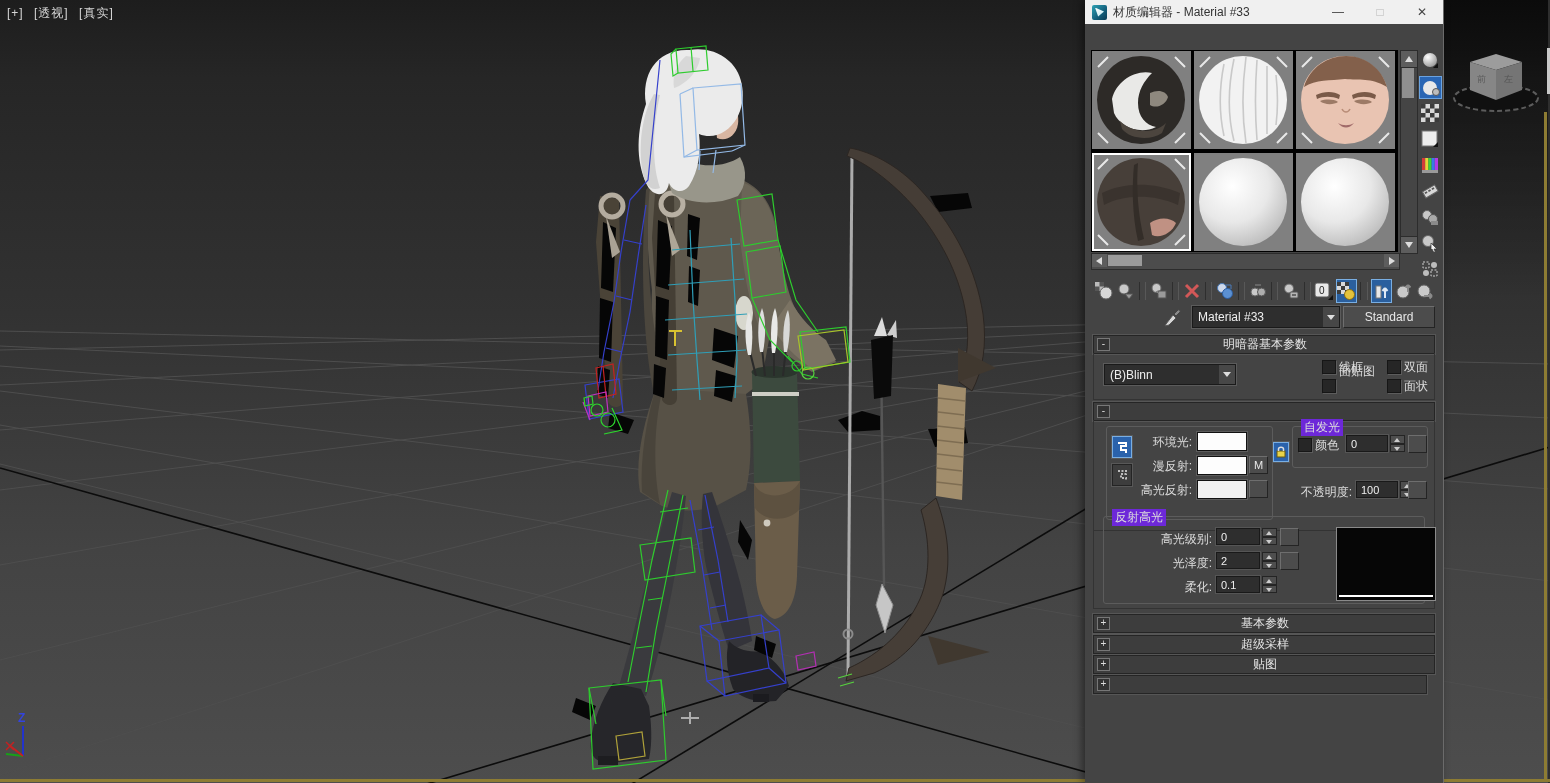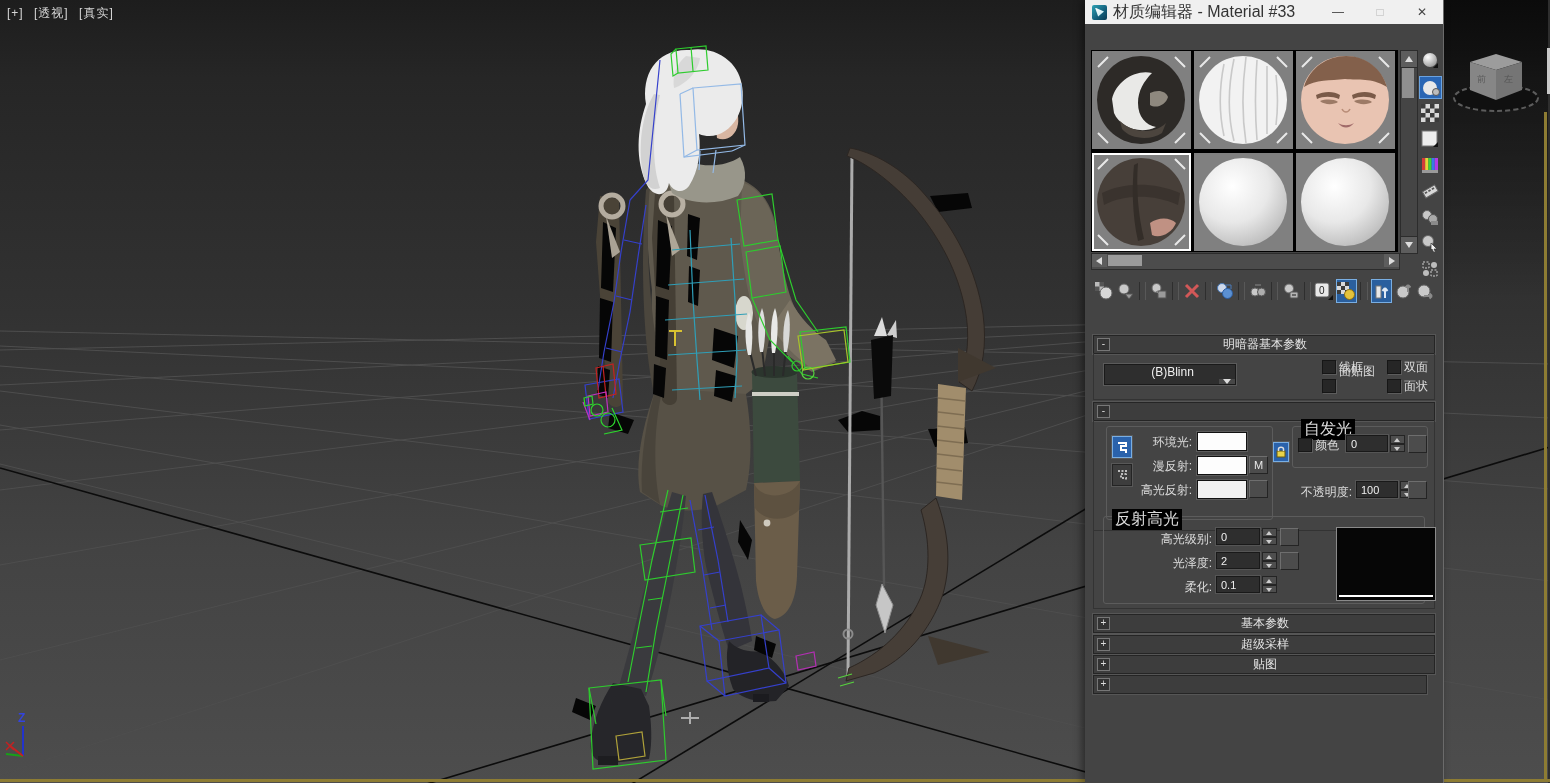--- a/index.html
+++ b/index.html
@@ -21,21 +21,21 @@
   #right-rim-light{left:1547px;top:48px;width:3px;height:46px;background:#c9c9c9;}
   
   #med{position:absolute;left:1085px;top:0;width:358px;height:783px;background:#444444;
     border-right:1px solid #6b6b6b;box-shadow:-3px 0 8px rgba(0,0,0,.45);font-size:12px;color:#e2e2e2;}
   #med-title{position:absolute;left:0;top:0;width:100%;height:24px;background:#f0f0f0;color:#333;
     display:flex;align-items:center;}
   #med-title .t-icon{width:15px;height:15px;margin:0 6px 0 7px;border-radius:2px;
     background:linear-gradient(135deg,#2fa3b5 0%,#15637f 55%,#0b3c55 100%);position:relative;}
   #med-title .t-icon:after{content:"";position:absolute;left:3px;top:3px;width:9px;height:9px;
     background:linear-gradient(135deg,#fff,#bfe9f2);clip-path:polygon(0 0,100% 45%,35% 100%);}
-  #med-title .t-text{font-size:16px;}
+  #med-title .t-text{font-size:12px;}
   #med-title .winbtns{margin-left:auto;display:flex;}
   #med-title .winbtn{width:42px;height:24px;display:flex;align-items:center;justify-content:center;
     color:#444;font-size:12px;cursor:pointer;}
   #med-title .winbtn.max{color:#b8b8b8;}
   #med-menu{position:absolute;left:0;top:24px;width:100%;height:22px;background:#3a3a3a;
     border-bottom:1px solid #2d2d2d;display:flex;align-items:center;color:#e8e8e8;}
   #med-menu .mi{padding:0 9px;font-size:12px;cursor:pointer;}
   
   #slots{position:absolute;left:6px;top:50px;width:307px;height:202px;background:#000;}
   .slot{position:absolute;width:99px;height:98px;background:#808080;overflow:hidden;}
@@ -68,21 +68,21 @@
   #btn-standard{position:absolute;left:258px;top:0;width:90px;height:20px;background:#4c4c4c;
     border-top:1px solid #6e6e6e;border-left:1px solid #6e6e6e;border-bottom:1px solid #242424;border-right:1px solid #242424;
     color:#e8e8e8;font-size:12px;display:flex;align-items:center;justify-content:center;cursor:pointer;}
   
   .rollout-h{position:absolute;left:8px;width:340px;height:17px;background:#3d3d3d;
     border:1px solid #252525;box-shadow:0 0 0 1px #565656;display:flex;align-items:center;cursor:pointer;}
   .rollout-h .pm{width:11px;height:11px;margin-left:3px;border:1px solid #777;color:#ddd;font-size:10px;line-height:9px;
     text-align:center;background:#333;}
   .rollout-h .rt{flex:1;text-align:center;font-size:12px;color:#e4e4e4;margin-right:14px;}
   .groupbox{position:absolute;border:1px solid #5c5c5c;border-radius:3px;}
-  .grouptitle{position:absolute;top:-8px;left:8px;background:#000000;padding:0 3px;font-size:16px;color:#dcdcdc;}
+  .grouptitle{position:absolute;top:-8px;left:8px;background:#6d28d9;padding:0 3px;font-size:12px;color:#dcdcdc;}
   .plabel{position:absolute;font-size:12px;color:#dcdcdc;text-align:right;}
   .swatch{position:absolute;border:1px solid #111;box-shadow:0 0 0 1px #5c5c5c;}
   .mapbtn{position:absolute;background:#4c4c4c;border-top:1px solid #6e6e6e;border-left:1px solid #6e6e6e;
     border-bottom:1px solid #242424;border-right:1px solid #242424;cursor:pointer;
     color:#e8e8e8;font-size:11px;display:flex;align-items:center;justify-content:center;}
   .checkbox{position:absolute;width:12px;height:12px;background:#262626;border:1px solid #161616;
     box-shadow:1px 1px 0 #5c5c5c;cursor:pointer;}
   .spinner{position:absolute;height:17px;display:flex;}
   .spin-field{background:#2e2e2e;border:1px solid #191919;color:#efefef;font-size:11px;
     display:flex;align-items:center;padding-left:4px;box-shadow:0 0 0 1px #555;}
@@ -646,27 +646,40 @@
           </svg>
         </div>
       <div class="hicon">
         <svg width="18" height="18">
             <circle cx="7" cy="9" r="6" fill="#c9c9c9" stroke="#666"></circle>
             <path d="M7,14 L15,14 M15,14 L12.5,11.5 M15,14 L12.5,16.5" stroke="#8a8a8a" stroke-width="2" fill="none"></path>
           </svg>
         </div>
     </div>
 
+    <div id="namerow">
+      <svg class="abs" style="left:78px;top:1px;" width="22" height="20">
+        <path d="M3,17 L10,8 L13,11 L6,18 L2,19 Z" fill="#d8d8d8" stroke="#555"></path>
+        <path d="M11,7 L15,3 C16,2 18,4 17,5 L13,9 Z" fill="#8a8a8a" stroke="#444"></path>
+        </svg>
+      <div id="combo-name">
+        <span class="cv">Material #33</span>
+        <span class="combo-arrow">
+            <i></i>
+          </span>
+      </div>
+      <div id="btn-standard">Standard</div>
+    </div>
 
     <div class="rollout-h" style="top:335px;">
       <span class="pm">-</span>
       <span class="rt">明暗器基本参数</span>
     </div>
     <div class="abs" style="left:8px;top:353px;width:340px;height:46px;border:1px solid #333;border-top:none;">
-      <div id="combo-shader" style="left:10px;top:11px;flex-direction:column;">
+      <div id="combo-shader" style="left:10px;top:11px;">
         <span class="cv">(B)Blinn</span>
         <span class="combo-arrow">
             <i></i>
           </span>
       </div>
       <div class="checkbox" style="left:228px;top:7px;"></div>
       <span class="plabel" style="left:245px;top:6px;text-align:left;">线框</span>
       <div class="checkbox" style="left:293px;top:7px;"></div>
       <span class="plabel" style="left:310px;top:6px;text-align:left;">双面</span>
       <div class="checkbox" style="left:228px;top:26px;"></div>

